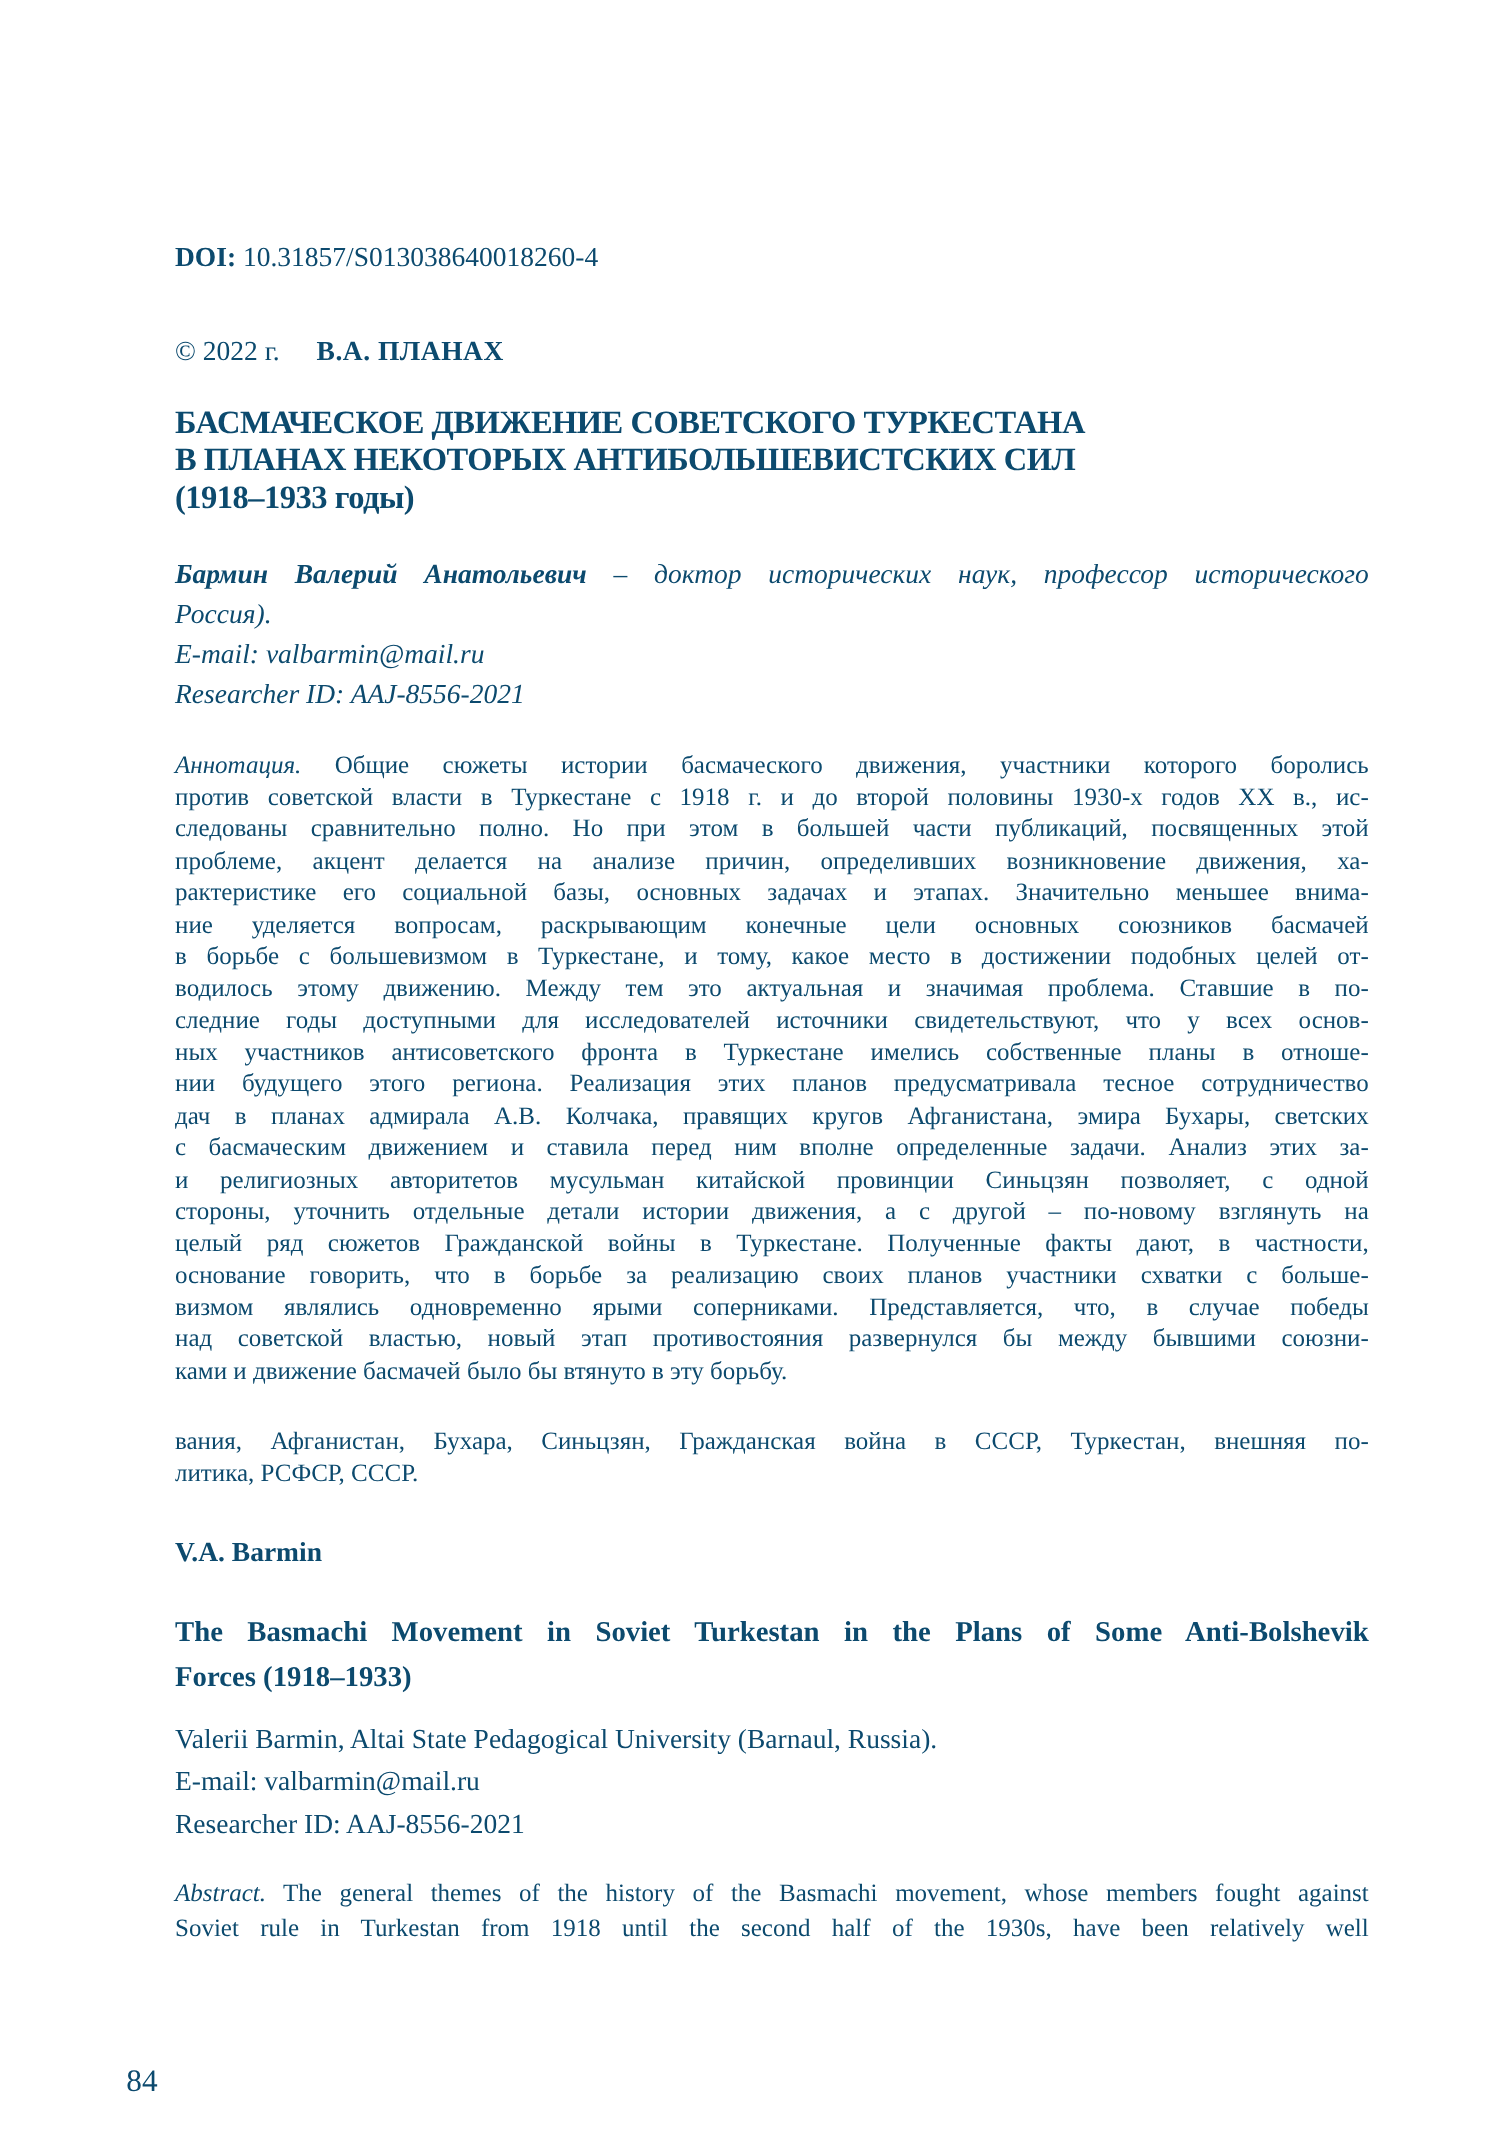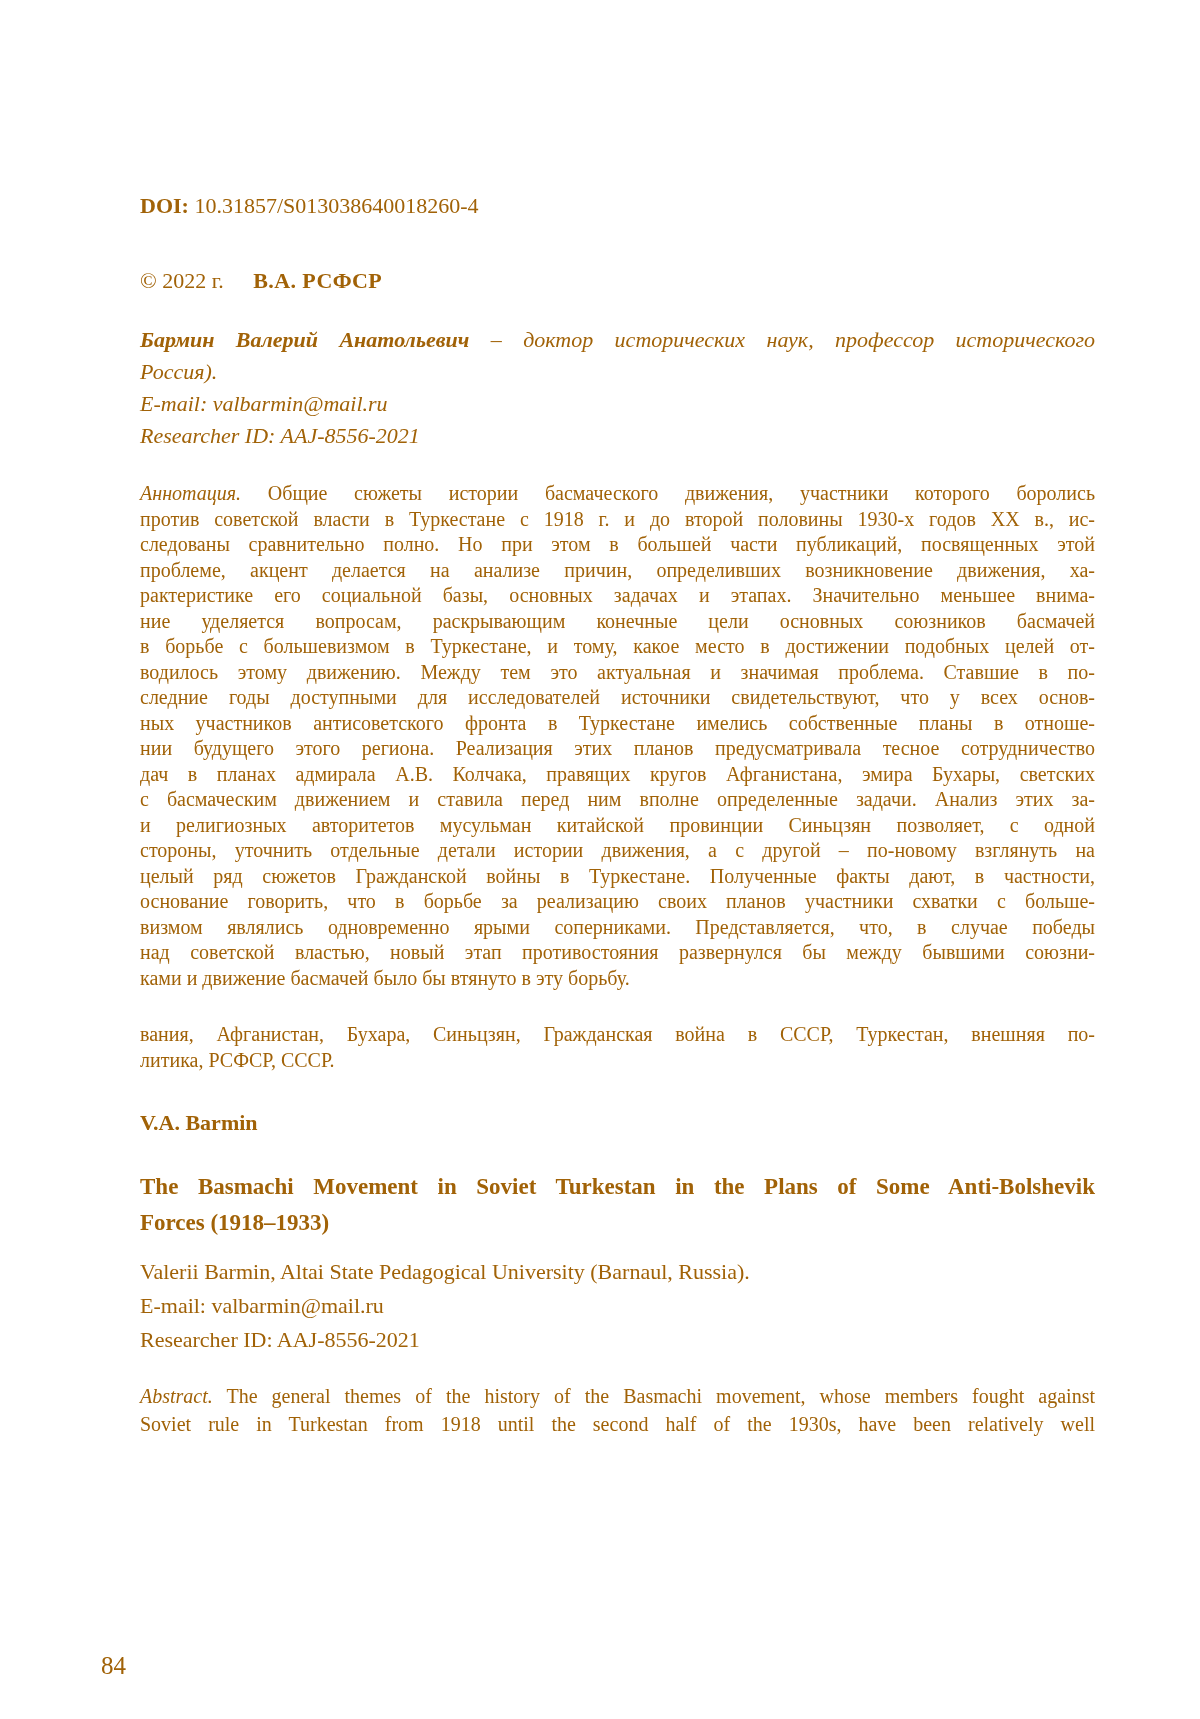--- a/index.html
+++ b/index.html
@@ -1,21 +1,21 @@
 <!DOCTYPE html>
 <html><head>
 <meta charset="utf-8">
 <style>
   html, body { margin: 0; padding: 0; background: #ffffff; }
   .page {
     position: relative;
     width: 1200px;
     height: 1719px;
     background: #ffffff;
-    color: #a16207;
+    color: #0c4a6e;
     font-family: "Liberation Serif", "DejaVu Serif", serif;
     overflow: hidden;
   }
   .content {
     position: absolute;
     left: 140px;
     top: 193px;
     width: 955px;
   }
   .b  { font-weight: bold; }
@@ -53,23 +53,28 @@
 <div class="page">
   <div class="content">
 
     <div class="doi-line">
       <span class="b">DOI:</span>
       <span>10.31857/S013038640018260-4</span>
     </div>
 
     <div class="copyright-line">
       <span>© 2022 г.</span>
-      <span class="author-caps">В.А. РСФСР</span>
+      <span class="author-caps">В.А. ПЛАНАХ</span>
     </div>
 
+    <h1 class="title-ru">
+        <div class="">БАСМАЧЕСКОЕ ДВИЖЕНИЕ СОВЕТСКОГО ТУРКЕСТАНА</div>
+        <div class="">В ПЛАНАХ НЕКОТОРЫХ АНТИБОЛЬШЕВИСТСКИХ СИЛ</div>
+        <div class="">(1918–1933 годы)</div>
+      </h1>
 
     <div class="author-ru">
       <div class="jl"><span class="bi">Бармин Валерий Анатольевич</span><span> – доктор исторических наук, профессор исторического</span></div>
       <div>Россия).</div>
       <div>E-mail: valbarmin@mail.ru</div>
       <div>Researcher ID: AAJ-8556-2021</div>
     </div>
 
     <div class="annotation">
       <div class="jl"><span class="i">Аннотация.</span><span> Общие сюжеты истории басмаческого движения, участники которого боролись</span></div>

